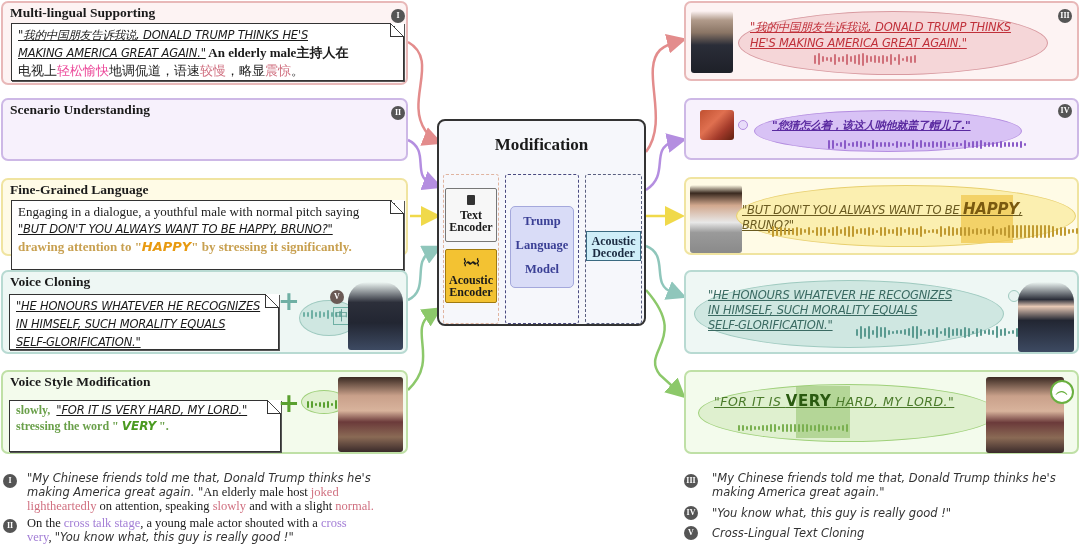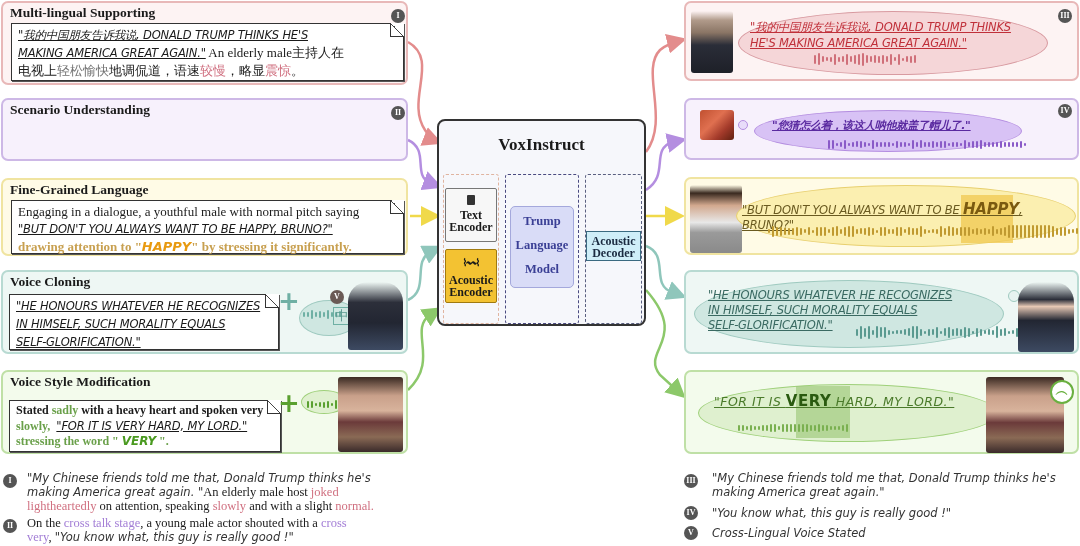--- a/index.html
+++ b/index.html
@@ -65,33 +65,33 @@
     <path d="M646,246 C670,255 650,285 672,292 L682,296" stroke="#8fc6bb" marker-end="url(#ar-teal)"></path>
     <path d="M646,290 C690,340 640,350 660,375 L682,395" stroke="#8cc86a" marker-end="url(#ar-grn)"></path>
   </g>
 </svg>
 
 <div class="lpanel" style="top:1px;height:84px;border-color:#e8b8b8;background:#fdf3f3;">
   <div class="ptitle">Multi-lingual Supporting</div>
   <div class="badge" style="left:388px;top:6px;">I</div>
   <div class="note" style="left:8px;top:20px;width:393px;height:58px;">
     <div><span class="hand">"我的中国朋友告诉我说, DONALD TRUMP THINKS HE'S</span></div>
-    <div><span class="hand">MAKING AMERICA GREAT AGAIN."</span><b style="font-weight:normal"> An elderly male主持人在</b></div>
-    <div><span>电视上</span><span style="color:#737373">轻松愉快</span><span>地调侃道，语速</span><span style="color:#d07080">较慢</span><span>，略显</span><span style="color:#d07080">震惊</span><span>。</span></div>
+    <div><span class="hand">MAKING AMERICA GREAT AGAIN."</span><b style="font-weight:bold"> An elderly male主持人在</b></div>
+    <div><span>电视上</span><span style="color:#ec4899">轻松愉快</span><span>地调侃道，语速</span><span style="color:#d07080">较慢</span><span>，略显</span><span style="color:#d07080">震惊</span><span>。</span></div>
   </div>
 </div>
 
 <div class="lpanel" style="top:98px;height:63px;border-color:#cdb8e6;background:#f7f1fc;">
   <div class="ptitle">Scenario Understanding</div>
   <div class="badge" style="left:388px;top:6px;">II</div>
 </div>
 
 <div class="lpanel" style="top:178px;height:78px;border-color:#f0e4a0;background:#fffbe6;">
   <div class="ptitle">Fine-Grained Language</div>
-  <div class="note" style="left:8px;top:20px;width:393px;height:54px;">
+  <div class="note" style="left:8px;top:20px;width:393px;height:70px;">
     <div>Engaging in a dialogue, a youthful male with normal pitch saying</div>
     <div><span class="hand">"BUT DON'T YOU ALWAYS WANT TO BE HAPPY, BRUNO?"</span></div>
     <div style="color:#c8a050;font-weight:bold"><span>drawing attention to "</span><span style="font-family:'DejaVu Sans',sans-serif;font-style:italic;color:#e89a10;">HAPPY</span><span>" by stressing it significantly.</span></div>
   </div>
 </div>
 
 <div class="lpanel" style="top:270px;height:84px;border-color:#b8dad2;background:#eef7f4;">
   <div class="ptitle">Voice Cloning</div>
   <div class="note" style="left:6px;top:22px;width:270px;height:56px;">
     <div><span class="hand">"HE HONOURS WHATEVER HE RECOGNIZES</span></div>
@@ -113,42 +113,41 @@
       <span style="height: 5.25864px; background: rgb(111, 176, 164);"></span>
       <span style="height: 5.89694px; background: rgb(111, 176, 164);"></span>
     </div>
   <div class="abs" style="left:330px;top:35px;width:18px;height:18px;border:1.2px solid #6fb0a4;color:#5a9a90;font-size:13px;text-align:center;line-height:16px;">中</div>
   <div class="avatar" style="left:345px;top:10px;width:55px;height:68px;background:linear-gradient(180deg,#eef7f4 0%,#2c2f3a 30%,#222632 60%,#3d4a62 100%);border-radius:20px 20px 3px 3px;"></div>
 </div>
 
 <div class="lpanel" style="top:370px;height:84px;border-color:#bfe0a6;background:#f3fbec;">
   <div class="ptitle">Voice Style Modification</div>
   <div class="note" style="left:6px;top:28px;width:272px;height:52px;font-size:12px;line-height:15.5px;font-weight:bold;">
-    <div><span>Stated </span><span style="color:#6aa04a">sadly</span><span> with a heavy heart and spoken very</span></div>
     <div><span style="color:#6aa04a">slowly,</span> &nbsp;<span class="hand" style="font-weight:normal">"FOR IT IS VERY HARD, MY LORD."</span></div>
     <div style="color:#6aa04a"><span>stressing the word " </span><span style="font-family:'DejaVu Sans',sans-serif;font-style:italic;color:#4a9a20;">VERY</span><span> ".</span></div>
   </div>
   <div class="abs" style="left:275px;top:16px;font-size:26px;color:#5aa030;font-weight:bold;font-family:'DejaVu Sans',sans-serif;">+</div>
   <div class="cloud" style="left:298px;top:18px;width:46px;height:24px;background:#dff0cf;border-color:#9fd07a;"></div>
   <div class="wave" style="left:304px;top:28px;" id="wave-l5">
       <span style="height: 6.4329px; background: rgb(90, 160, 48);"></span>
       <span style="height: 6.92553px; background: rgb(90, 160, 48);"></span>
       <span style="height: 3.80832px; background: rgb(90, 160, 48);"></span>
       <span style="height: 4.70784px; background: rgb(90, 160, 48);"></span>
       <span style="height: 6.10247px; background: rgb(90, 160, 48);"></span>
       <span style="height: 6.54468px; background: rgb(90, 160, 48);"></span>
       <span style="height: 3.54991px; background: rgb(90, 160, 48);"></span>
       <span style="height: 9.1521px; background: rgb(90, 160, 48);"></span>
       <span style="height: 7.12594px; background: rgb(90, 160, 48);"></span>
     </div>
   <div class="avatar" style="left:335px;top:5px;width:65px;height:75px;background:linear-gradient(180deg,#3a2a22 0%,#c9a08a 25%,#d8b39c 45%,#6b3a3a 60%,#8a6a55 80%,#3a2a2a 100%);"></div>
 </div>
 
 <div id="vox">
-  <div id="vox-title">VoxInstruct</div>
+  <div id="vox-title">Modification</div>
   <div class="dashcol" style="left:4px;width:56px;border-color:#e0b4a0;"></div>
   <div class="dashcol" style="left:66px;width:74px;border-color:#4a4a80;"></div>
   <div class="dashcol" style="left:146px;width:57px;border-color:#5a6080;"></div>
 
   <div class="blk" style="left:6px;top:67px;width:52px;height:54px;border:1.3px solid #777;background:#f7f7f7;border-radius:2px;padding-top:6px;">
     <div style="width:8px;height:10px;background:#333;margin:0 auto 4px;border-radius:1px;"></div>
     <div>Text</div>
     <div>Encoder</div>
   </div>
   <div class="blk" style="left:6px;top:128px;width:52px;height:54px;border:1.3px solid #a07a10;background:#f3c232;border-radius:2px;padding-top:8px;">
@@ -456,13 +455,13 @@
 </div>
 
 <div class="badge" style="left:684px;top:474px;">III</div>
 <div class="leg" style="left:712px;top:471px;width:370px;">
   <div class="hf">"My Chinese friends told me that, Donald Trump thinks he's</div>
   <div class="hf">making America great again."</div>
 </div>
 <div class="badge" style="left:684px;top:506px;">IV</div>
 <div class="leg hf" style="left:712px;top:506px;font-family:'DejaVu Sans',sans-serif;font-style:italic;font-size:11.5px;color:#333;">"You know what, this guy is really good !"</div>
 <div class="badge" style="left:684px;top:526px;">V</div>
-<div class="leg hf" style="left:712px;top:526px;font-family:'DejaVu Sans',sans-serif;font-style:italic;font-size:11.5px;color:#333;">Cross-Lingual Voice Stated</div>
+<div class="leg hf" style="left:712px;top:526px;font-family:'DejaVu Sans',sans-serif;font-style:italic;font-size:11.5px;color:#333;">Cross-Lingual Text Cloning</div>
 
 </body></html>

